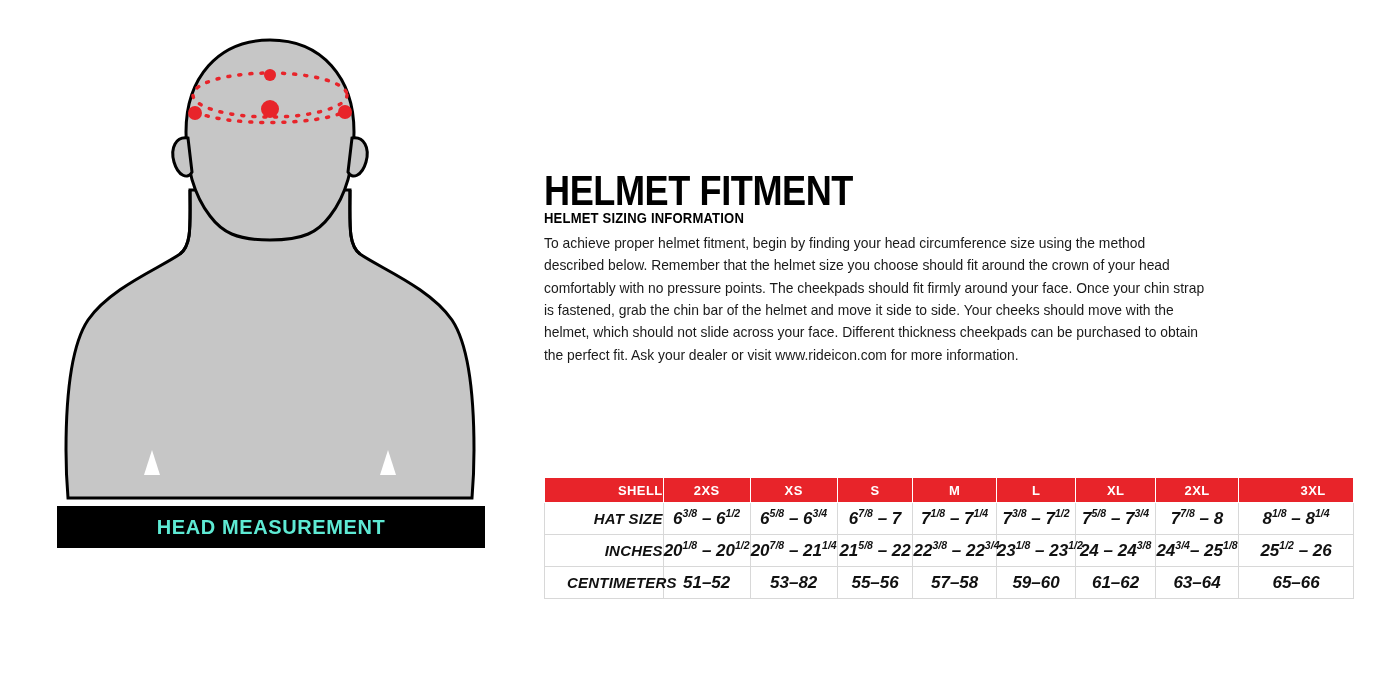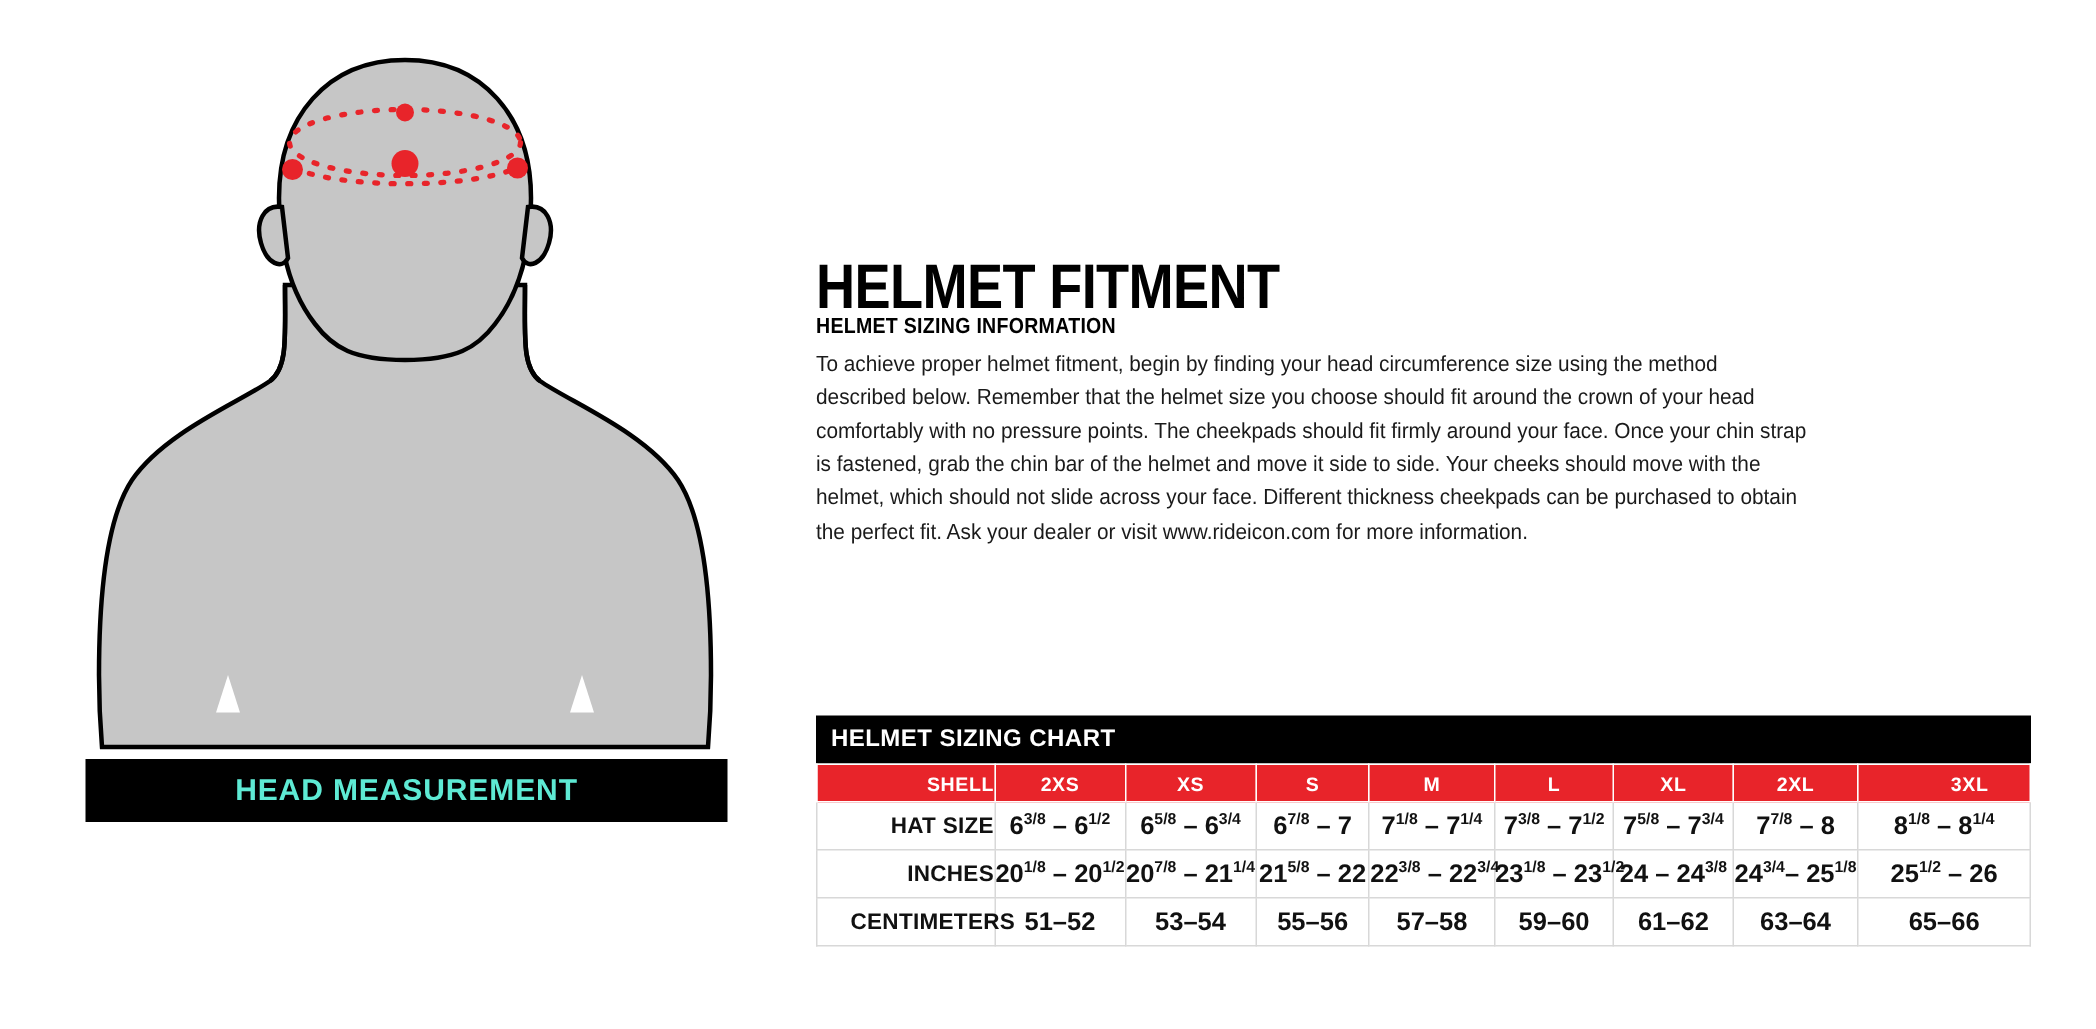--- a/index.html
+++ b/index.html
@@ -147,21 +147,21 @@
   }
   table.sizing thead th.rowlabel,
   table.sizing td.rowlabel {
     text-align: right;
     padding-left: 22px;
   }
   table.sizing td.rowlabel {
     font-size: 15px;
     letter-spacing: 0.2px;
   }
-  table.sizing tbody td { color: #111111; }
+  table.sizing tbody td { color: #111111; font-style: italic; }
   sup {
     font-size: 0.62em;
     vertical-align: super;
     line-height: 0;
   }
 </style>
 </head>
 <body>
 
 <div class="page">
@@ -197,21 +197,20 @@
 
     <h1 class="main-title">HELMET FITMENT</h1>
 
     <div class="block-sizing-info">
       <div class="section-head">HELMET SIZING INFORMATION</div>
       <p class="body-copy">To achieve proper helmet fitment, begin by finding your head circumference size using the method described below. Remember that the helmet size you choose should fit around the crown of your head comfortably with no pressure points. The cheekpads should fit firmly around your face. Once your chin strap is fastened, grab the chin bar of the helmet and move it side to side. Your cheeks should move with the helmet, which should not slide across your face. Different thickness cheekpads can be purchased to obtain the perfect fit. Ask your dealer or visit www.rideicon.com for more information.</p>
     </div>
 
 
     <div class="chart-wrap">
-      <div class="chart-title">HELMET SIZING CHART</div>
       <table class="sizing">
         <thead>
           <tr id="thead-row">
               <th class="rowlabel" style="width: 13%;">SHELL</th>
               <th style="width: 11.5%;">2XS</th>
               <th style="width: 11.5%;">XS</th>
               <th style="width: 10%;">S</th>
               <th style="width: 11%;">M</th>
               <th style="width: 10.5%;">L</th>
               <th style="width: 10.5%;">XL</th>
@@ -238,21 +237,21 @@
               <td>21<sup>5/8</sup> – 22</td>
               <td>22<sup>3/8</sup> – 22<sup>3/4</sup></td>
               <td>23<sup>1/8</sup> – 23<sup>1/2</sup></td>
               <td>24 – 24<sup>3/8</sup></td>
               <td>24<sup>3/4</sup>– 25<sup>1/8</sup></td>
               <td>25<sup>1/2</sup> – 26</td>
             </tr>
             <tr>
               <td class="rowlabel">CENTIMETERS</td>
               <td>51–52</td>
-              <td>53–54</td>
+              <td>53–82</td>
               <td>55–56</td>
               <td>57–58</td>
               <td>59–60</td>
               <td>61–62</td>
               <td>63–64</td>
               <td>65–66</td>
             </tr>
           </tbody>
       </table>
     </div>

